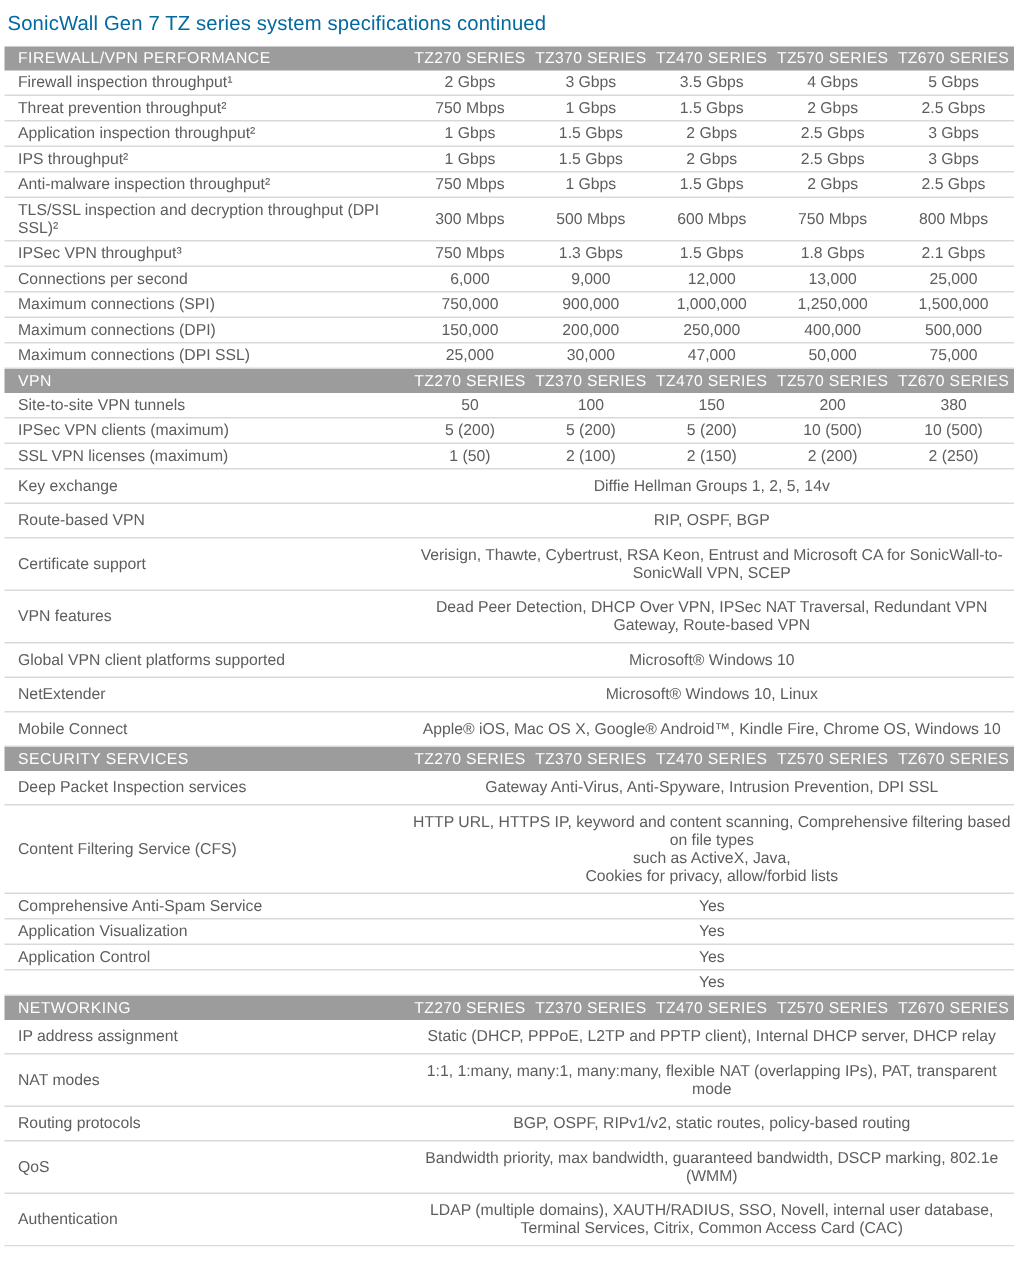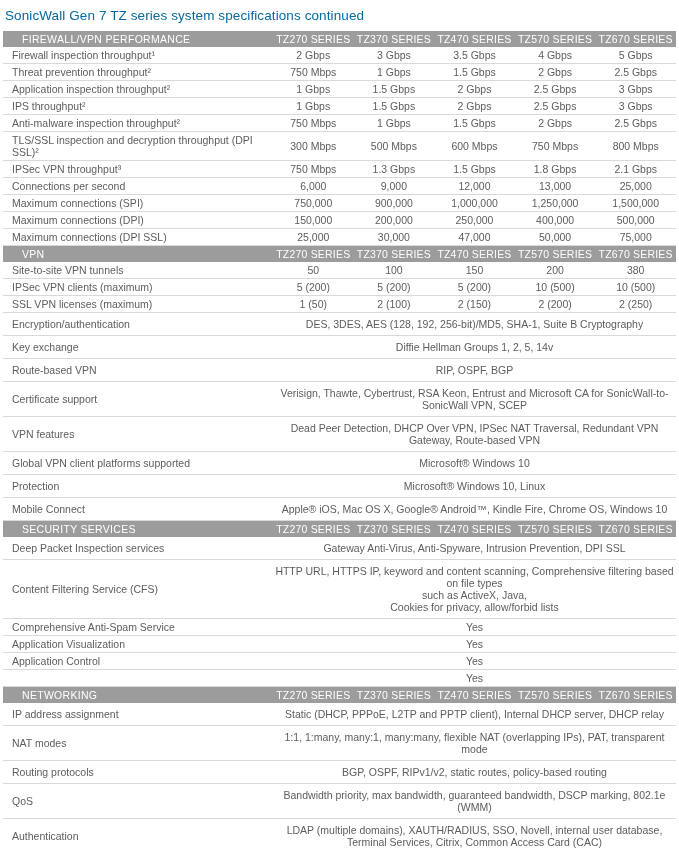--- a/index.html
+++ b/index.html
@@ -25,21 +25,21 @@
     align-items: center;
   }
   .section-bar {
     background: #9c9c9c;
     color: #ffffff;
     font-size: 10.5px;
     padding: 2px 0;
     min-height: 12px;
   }
   .section-bar .bar-label {
-    padding-left: 19px;
+    padding-left: 9px;
     letter-spacing: 0.3px;
     white-space: nowrap;
   }
   .section-bar .bar-col {
     text-align: center;
     letter-spacing: 0.2px;
     white-space: nowrap;
   }
   .spec-row {
     border-bottom: 1px solid #d9d9d9;
@@ -197,24 +197,20 @@
       </div>
       <div class="grid-row spec-row">
         <div class="row-label">SSL VPN licenses (maximum)</div>
         <div class="value-cell">1 (50)</div>
         <div class="value-cell">2 (100)</div>
         <div class="value-cell">2 (150)</div>
         <div class="value-cell">2 (200)</div>
         <div class="value-cell">2 (250)</div>
       </div>
       <div class="grid-row spec-row padded">
-        <div class="row-label">Encryption/authentication</div>
-        <div class="merged-cell">DES, 3DES, AES (128, 192, 256-bit)/MD5, SHA-1, Suite B Cryptography</div>
-      </div>
-      <div class="grid-row spec-row padded">
         <div class="row-label">Key exchange</div>
         <div class="merged-cell">Diffie Hellman Groups 1, 2, 5, 14v</div>
       </div>
       <div class="grid-row spec-row padded">
         <div class="row-label">Route-based VPN</div>
         <div class="merged-cell">RIP, OSPF, BGP</div>
       </div>
       <div class="grid-row spec-row padded">
         <div class="row-label">Certificate support</div>
         <div class="merged-cell">Verisign, Thawte, Cybertrust, RSA Keon, Entrust and Microsoft CA for SonicWall-to-
@@ -223,21 +219,21 @@
       <div class="grid-row spec-row padded">
         <div class="row-label">VPN features</div>
         <div class="merged-cell">Dead Peer Detection, DHCP Over VPN, IPSec NAT Traversal, Redundant VPN
 Gateway, Route-based VPN</div>
       </div>
       <div class="grid-row spec-row padded">
         <div class="row-label">Global VPN client platforms supported</div>
         <div class="merged-cell">Microsoft® Windows 10</div>
       </div>
       <div class="grid-row spec-row padded">
-        <div class="row-label">Protection</div>
+        <div class="row-label">NetExtender</div>
         <div class="merged-cell">Microsoft® Windows 10, Linux</div>
       </div>
       <div class="grid-row spec-row padded">
         <div class="row-label">Mobile Connect</div>
         <div class="merged-cell">Apple® iOS, Mac OS X, Google® Android™, Kindle Fire, Chrome OS, Windows 10</div>
       </div>
       <div class="grid-row section-bar">
         <div class="bar-label">SECURITY SERVICES</div>
         <div class="bar-col">TZ270 SERIES</div>
         <div class="bar-col">TZ370 SERIES</div>

